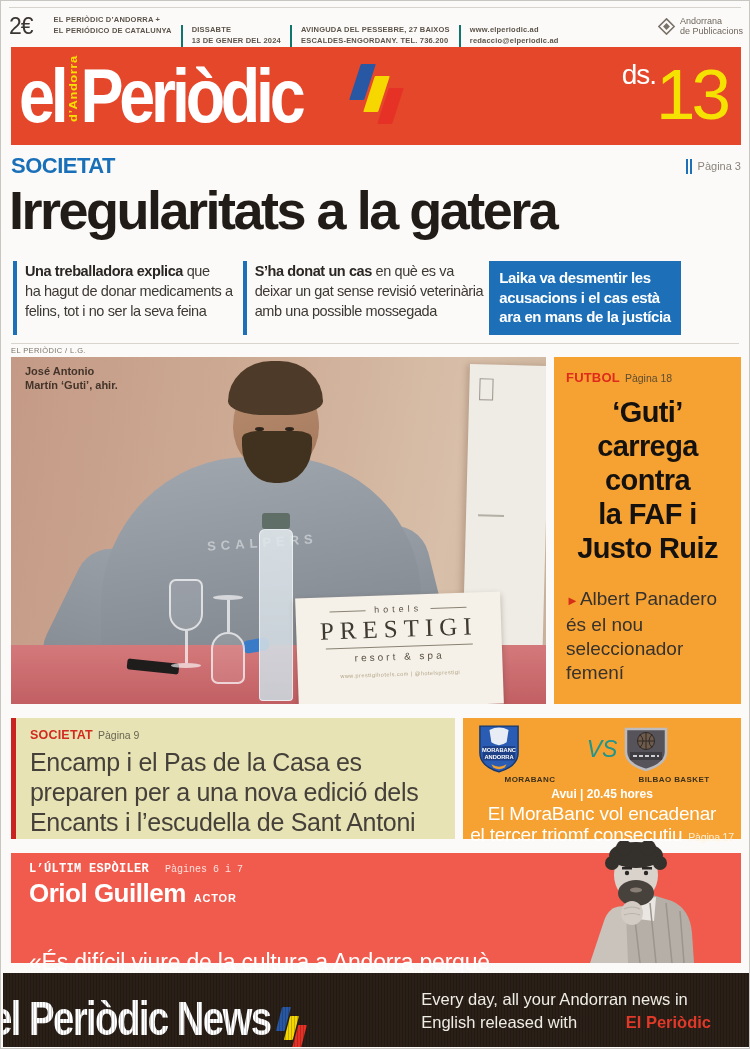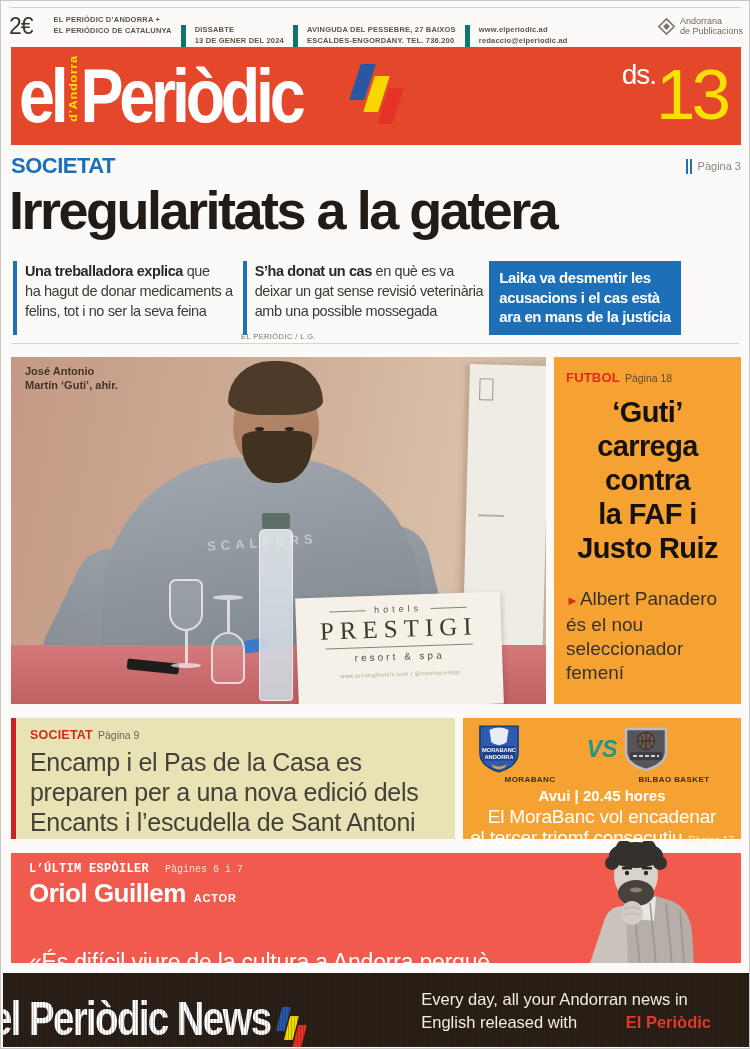--- a/index.html
+++ b/index.html
@@ -5,21 +5,21 @@
   * { box-sizing: border-box; margin: 0; padding: 0; }
   html,body { width:750px; height:1049px; }
   body { font-family:"Liberation Sans", sans-serif; background:#ffffff; position:relative; overflow:hidden; }
   .page { position:absolute; inset:0; width:750px; height:1049px; background:#fbfaf8; border:1px solid #c8c6c2; }
 
   
   .topline { position:absolute; left:8px; right:8px; top:6px; height:1px; background:#d8d4cd; }
   .topbar { position:absolute; left:8px; top:10px; width:734px; height:30px; display:flex; align-items:center; }
   .price { font-size:23px; color:#3a3632; letter-spacing:-1px; margin-right:12px; }
   .tcol { font-size:7.5px; font-weight:bold; color:#5c544a; line-height:1.45; padding:0 9px; text-transform:uppercase; letter-spacing:.2px; }
-  .tcol + .tcol { border-left:5px solid #0f766e;margin-top:20px; }
+  .tcol + .tcol { border-left:2px solid #0f766e;margin-top:20px; }
   .tspacer { flex:1; }
   .publisher { display:flex; align-items:center; gap:5px; }
   .publisher svg { width:17px; height:17px; }
   .pubtxt { font-size:9px; color:#6e665c; line-height:1.15; }
 
   
   .masthead { position:absolute; left:10px; top:46px; width:730px; height:98px; background:#e5472b; overflow:hidden; }
   .wordmark { position:absolute; left:8px; top:0; height:98px; display:flex; align-items:center; transform:scaleX(.85); transform-origin:left center; }
   .wm-el, .wm-main { font-size:76px; font-weight:bold; color:#ffffff; letter-spacing:-5px; line-height:98px; }
   .wm-vert { writing-mode:vertical-rl; transform:rotate(180deg); font-size:13px; font-weight:bold; color:#f6e000; letter-spacing:.5px; height:72px; margin:0 1px 14px 3px; text-align:center; }
@@ -43,21 +43,21 @@
 
   .decks { position:absolute; left:12px; top:260px; width:656px; display:flex; }
   .deck { border-left:4px solid #1d70b8; padding-left:8px; width:250px; font-size:14.5px; letter-spacing:-.4px; line-height:20px; color:#3d3935; }
   .deck b { color:#2b2724; }
   .deck .dl { white-space:nowrap; }
   .deck2 { width:262px; margin-left:10px; }
   .deck3 { margin-left:6px; width:212px; background:#1d70b8; color:#ffffff; font-weight:bold; padding:7px 10px; font-size:15px; line-height:19.5px; border:none; height:74px; }
   .deck3 .dl { white-space:nowrap; }
 
   .divider1 { position:absolute; left:10px; right:10px; top:342px; height:1px; background:#d8d5cf; }
-  .credit { position:absolute; left:10px; top:331px; width:535px; text-align:center; font-size:7.5px; color:#7a736a; letter-spacing:.4px; }
+  .credit { position:absolute; left:10px; top:345px; width:535px; text-align:left; font-size:7.5px; color:#7a736a; letter-spacing:.4px; }
 
   
   .photo { position:absolute; left:10px; top:356px; width:535px; height:347px; overflow:hidden;
            background:linear-gradient(100deg,#c49a86 0%,#cdaa94 40%,#d8bfa9 78%,#cbb49d 100%); }
   .flipchart { position:absolute; left:455px; top:8px; width:80px; height:305px; background:#efece6; transform:rotate(1.5deg); box-shadow:-3px 0 6px rgba(90,60,40,.25); z-index:1; }
   .flipchart .mark1 { position:absolute; left:10px; top:14px; width:14px; height:22px; border:1px solid #9a958c; }
   .flipchart .mark2 { position:absolute; left:12px; top:150px; width:26px; height:2px; background:#b4afa5; }
   .chair { position:absolute; left:148px; top:238px; width:88px; height:72px; background:#c79a6b; border-radius:10px 10px 3px 3px; z-index:1; }
   .torso { position:absolute; left:90px; top:100px; width:320px; height:212px; z-index:2;
            background:linear-gradient(170deg,#a2a8b0 0%,#8e949c 55%,#7e848c 100%);
@@ -103,23 +103,23 @@
 
   
   .brief { position:absolute; left:10px; top:717px; width:444px; height:121px; background:#e7e3b4; border-left:5px solid #c8231f; padding:10px 0 0 14px; }
   .brief .bs-label { color:#d22a1e; font-size:12.5px; }
   .brief .bs-page { color:#6b6552; }
   .brief-headline { margin-top:5px; font-size:25px; color:#45413a; letter-spacing:-.3px; line-height:30px; }
   .brief-headline .hl { white-space:nowrap; }
 
   .basket { position:absolute; left:462px; top:717px; width:278px; height:121px; background:#f6a233; text-align:center; padding-top:6px; }
   .bk-grid { display:grid; grid-template-columns:104px 40px 104px; justify-content:center; align-items:center; }
-  .bk-vs { font-size:23px; font-weight:bold; font-style:italic; color:#1f958c; }
+  .bk-vs { font-size:23px; font-weight:normal; font-style:italic; color:#1f958c; }
   .bk-label { font-size:8px; font-weight:bold; color:#3b301c; letter-spacing:.4px; margin-top:1px; }
-  .bk-time { font-size:15px; font-weight:bold; color:#ffffff; margin-top:3px; }
+  .bk-time { font-size:12px; font-weight:bold; color:#ffffff; margin-top:3px; }
   .bk-headline { font-size:19px; color:#ffffff; line-height:21px; margin-top:2px; letter-spacing:-.2px; }
   .bk-headline .hl { white-space:nowrap; }
   .bk-pageref { font-size:10.5px; color:rgba(255,242,219,.95); margin-left:6px; }
 
   
   .espoiler { position:absolute; left:10px; top:852px; width:730px; height:110px; background:#f15b4d; padding:9px 0 0 18px; }
   .esp-sec { display:flex; align-items:baseline; gap:16px;font-family:Liberation Mono, monospace; }
   .esp-label { font-size:12px; font-weight:bold; color:#ffffff; letter-spacing:.3px; }
   .esp-pages { font-size:10px; color:rgba(255,255,255,.8); }
   .esp-namerow { display:flex; align-items:baseline; gap:8px; margin-top:2px; }

